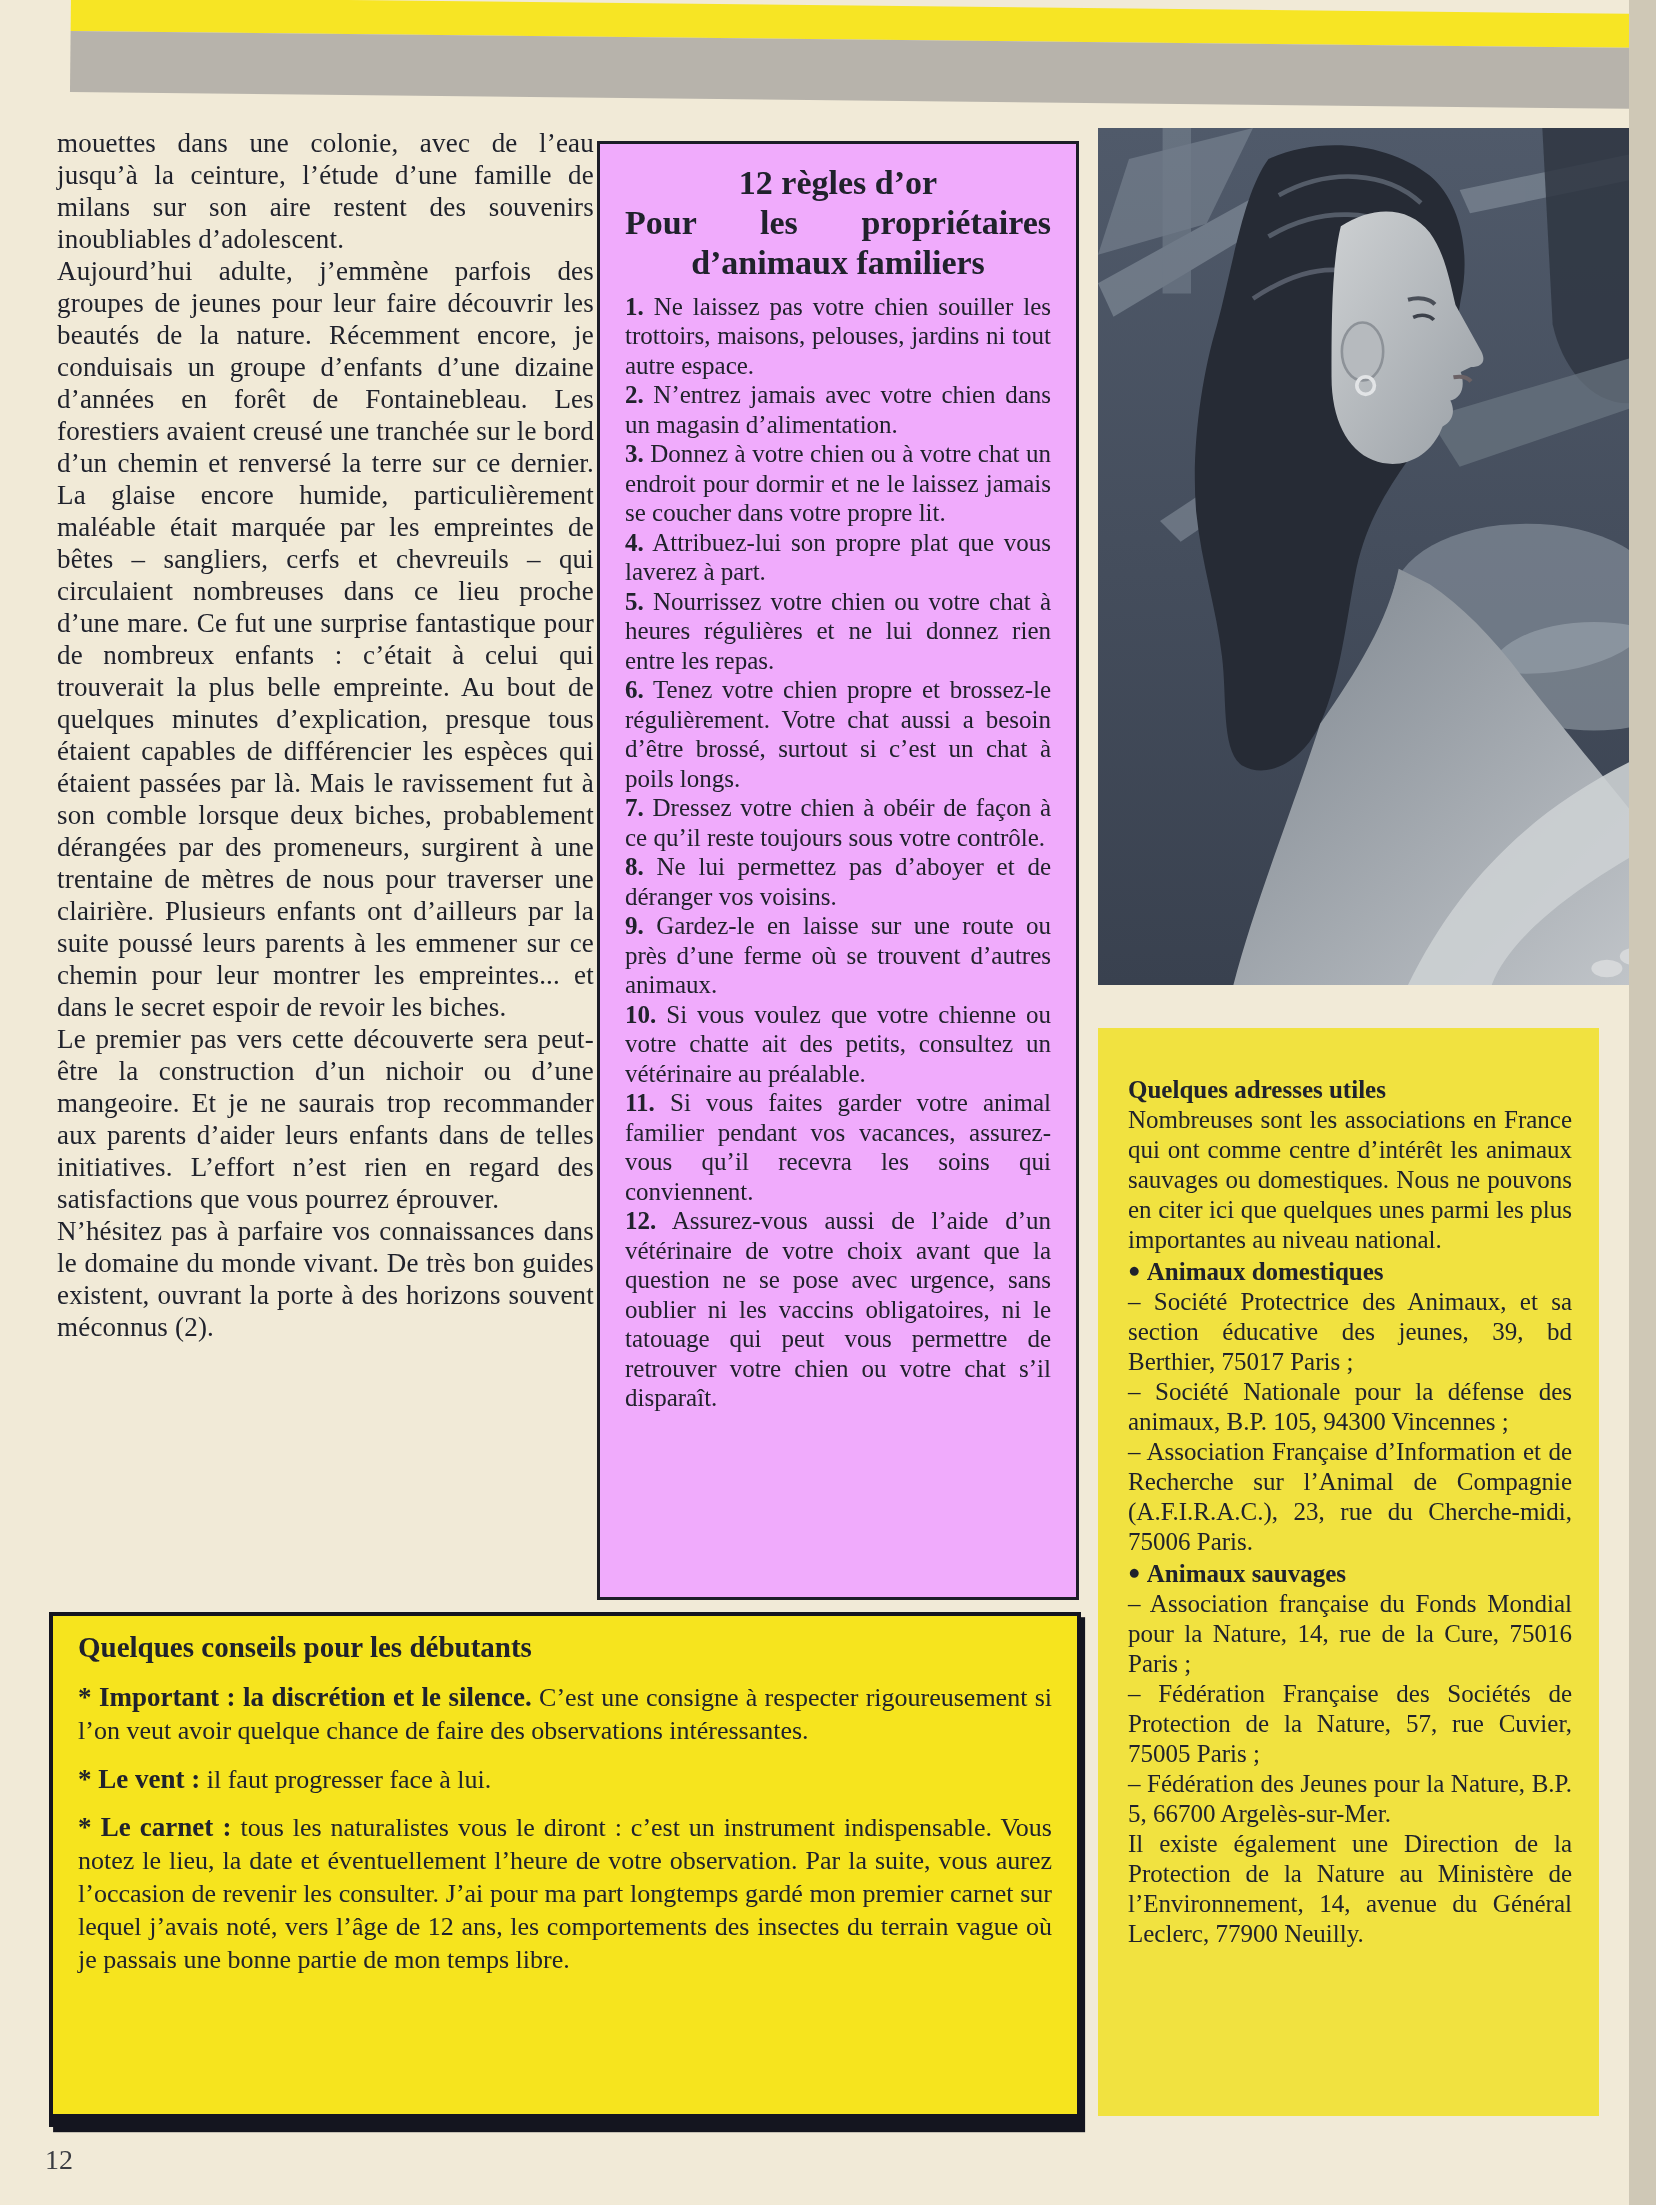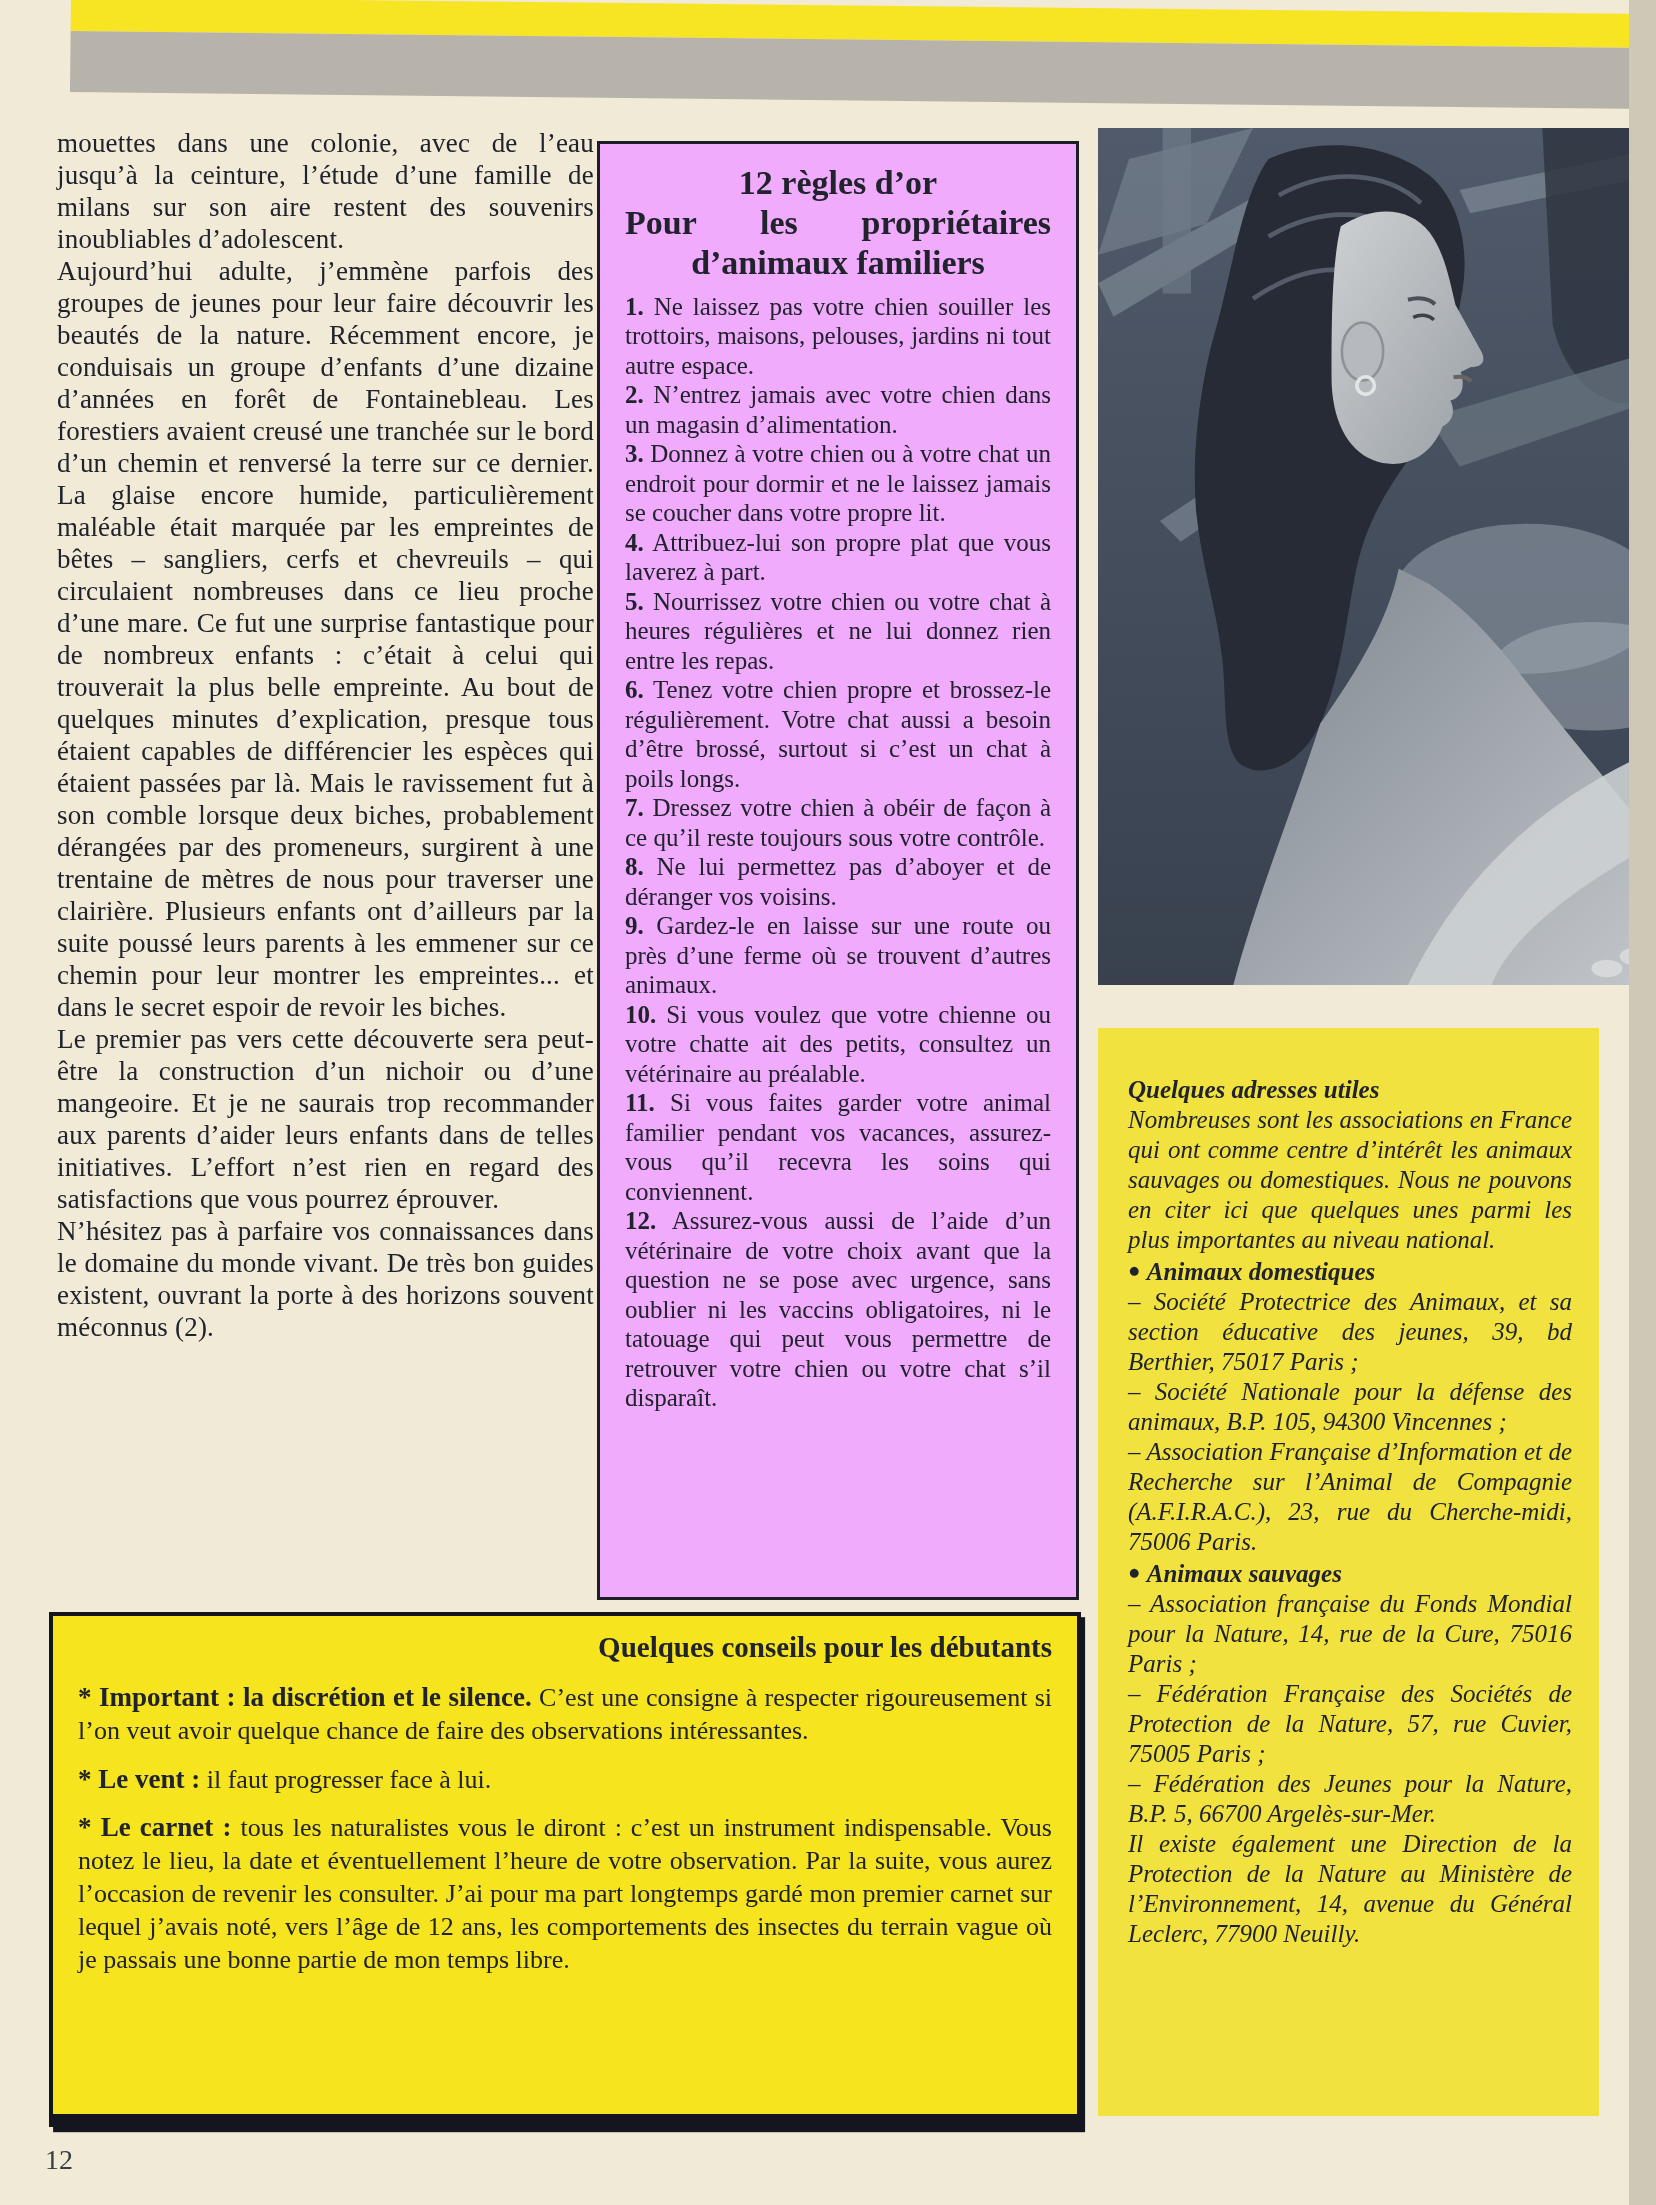--- a/index.html
+++ b/index.html
@@ -23,31 +23,31 @@
   .rt-j{text-align:justify;text-align-last:justify;}
   .rule{margin:0;font-size:25px;line-height:29.5px;text-align:justify;}
   .rnum{font-weight:bold;}
 
   
   .photo{position:absolute;left:1098px;top:128px;width:558px;height:857px;background:#3c4452;}
   .photo svg{display:block;width:100%;height:100%;}
 
   
   .addr-box{position:absolute;left:1098px;top:1028px;width:501px;height:1088px;background:#f1e240;
-            box-sizing:border-box;padding:47px 27px 12px 30px;font-style:italic;}
+            box-sizing:border-box;padding:47px 27px 12px 30px;}
   .addr-title{font-weight:bold;font-size:38px;line-height:41px;margin:0 0 36px 0;}
   .addr-box p{margin:0;font-size:25px;line-height:30px;text-align:justify;}
   .addr-h{font-weight:bold;}
   .bullet{font-size:20.7px;vertical-align:3.1px;}
 
   
   .tips-box{position:absolute;left:49px;top:1612px;width:1032px;height:515px;background:#f6e41e;
             box-sizing:border-box;border:4.7px solid #14151f;border-bottom-width:13.4px;
             padding:14.5px 25px 0 25px;box-shadow:4.1px 5.2px 0 #14151f;}
-  .tips-title{font-weight:bold;font-size:29px;line-height:33px;text-align:right;margin:0 0 17.6px 0;}
+  .tips-title{font-weight:bold;font-size:29px;line-height:33px;text-align:left;margin:0 0 17.6px 0;}
   .tip{margin:0 0 15.5px 0;font-size:26px;line-height:33px;text-align:justify;}
   .tip b{font-size:27px;}
 
   .page-number{position:absolute;left:45px;top:2144px;font-size:28px;color:#3a3c42;font-family:Liberation Serif, serif;}
 </style>
 </head>
 <body>
 
 <div class="page">
 

